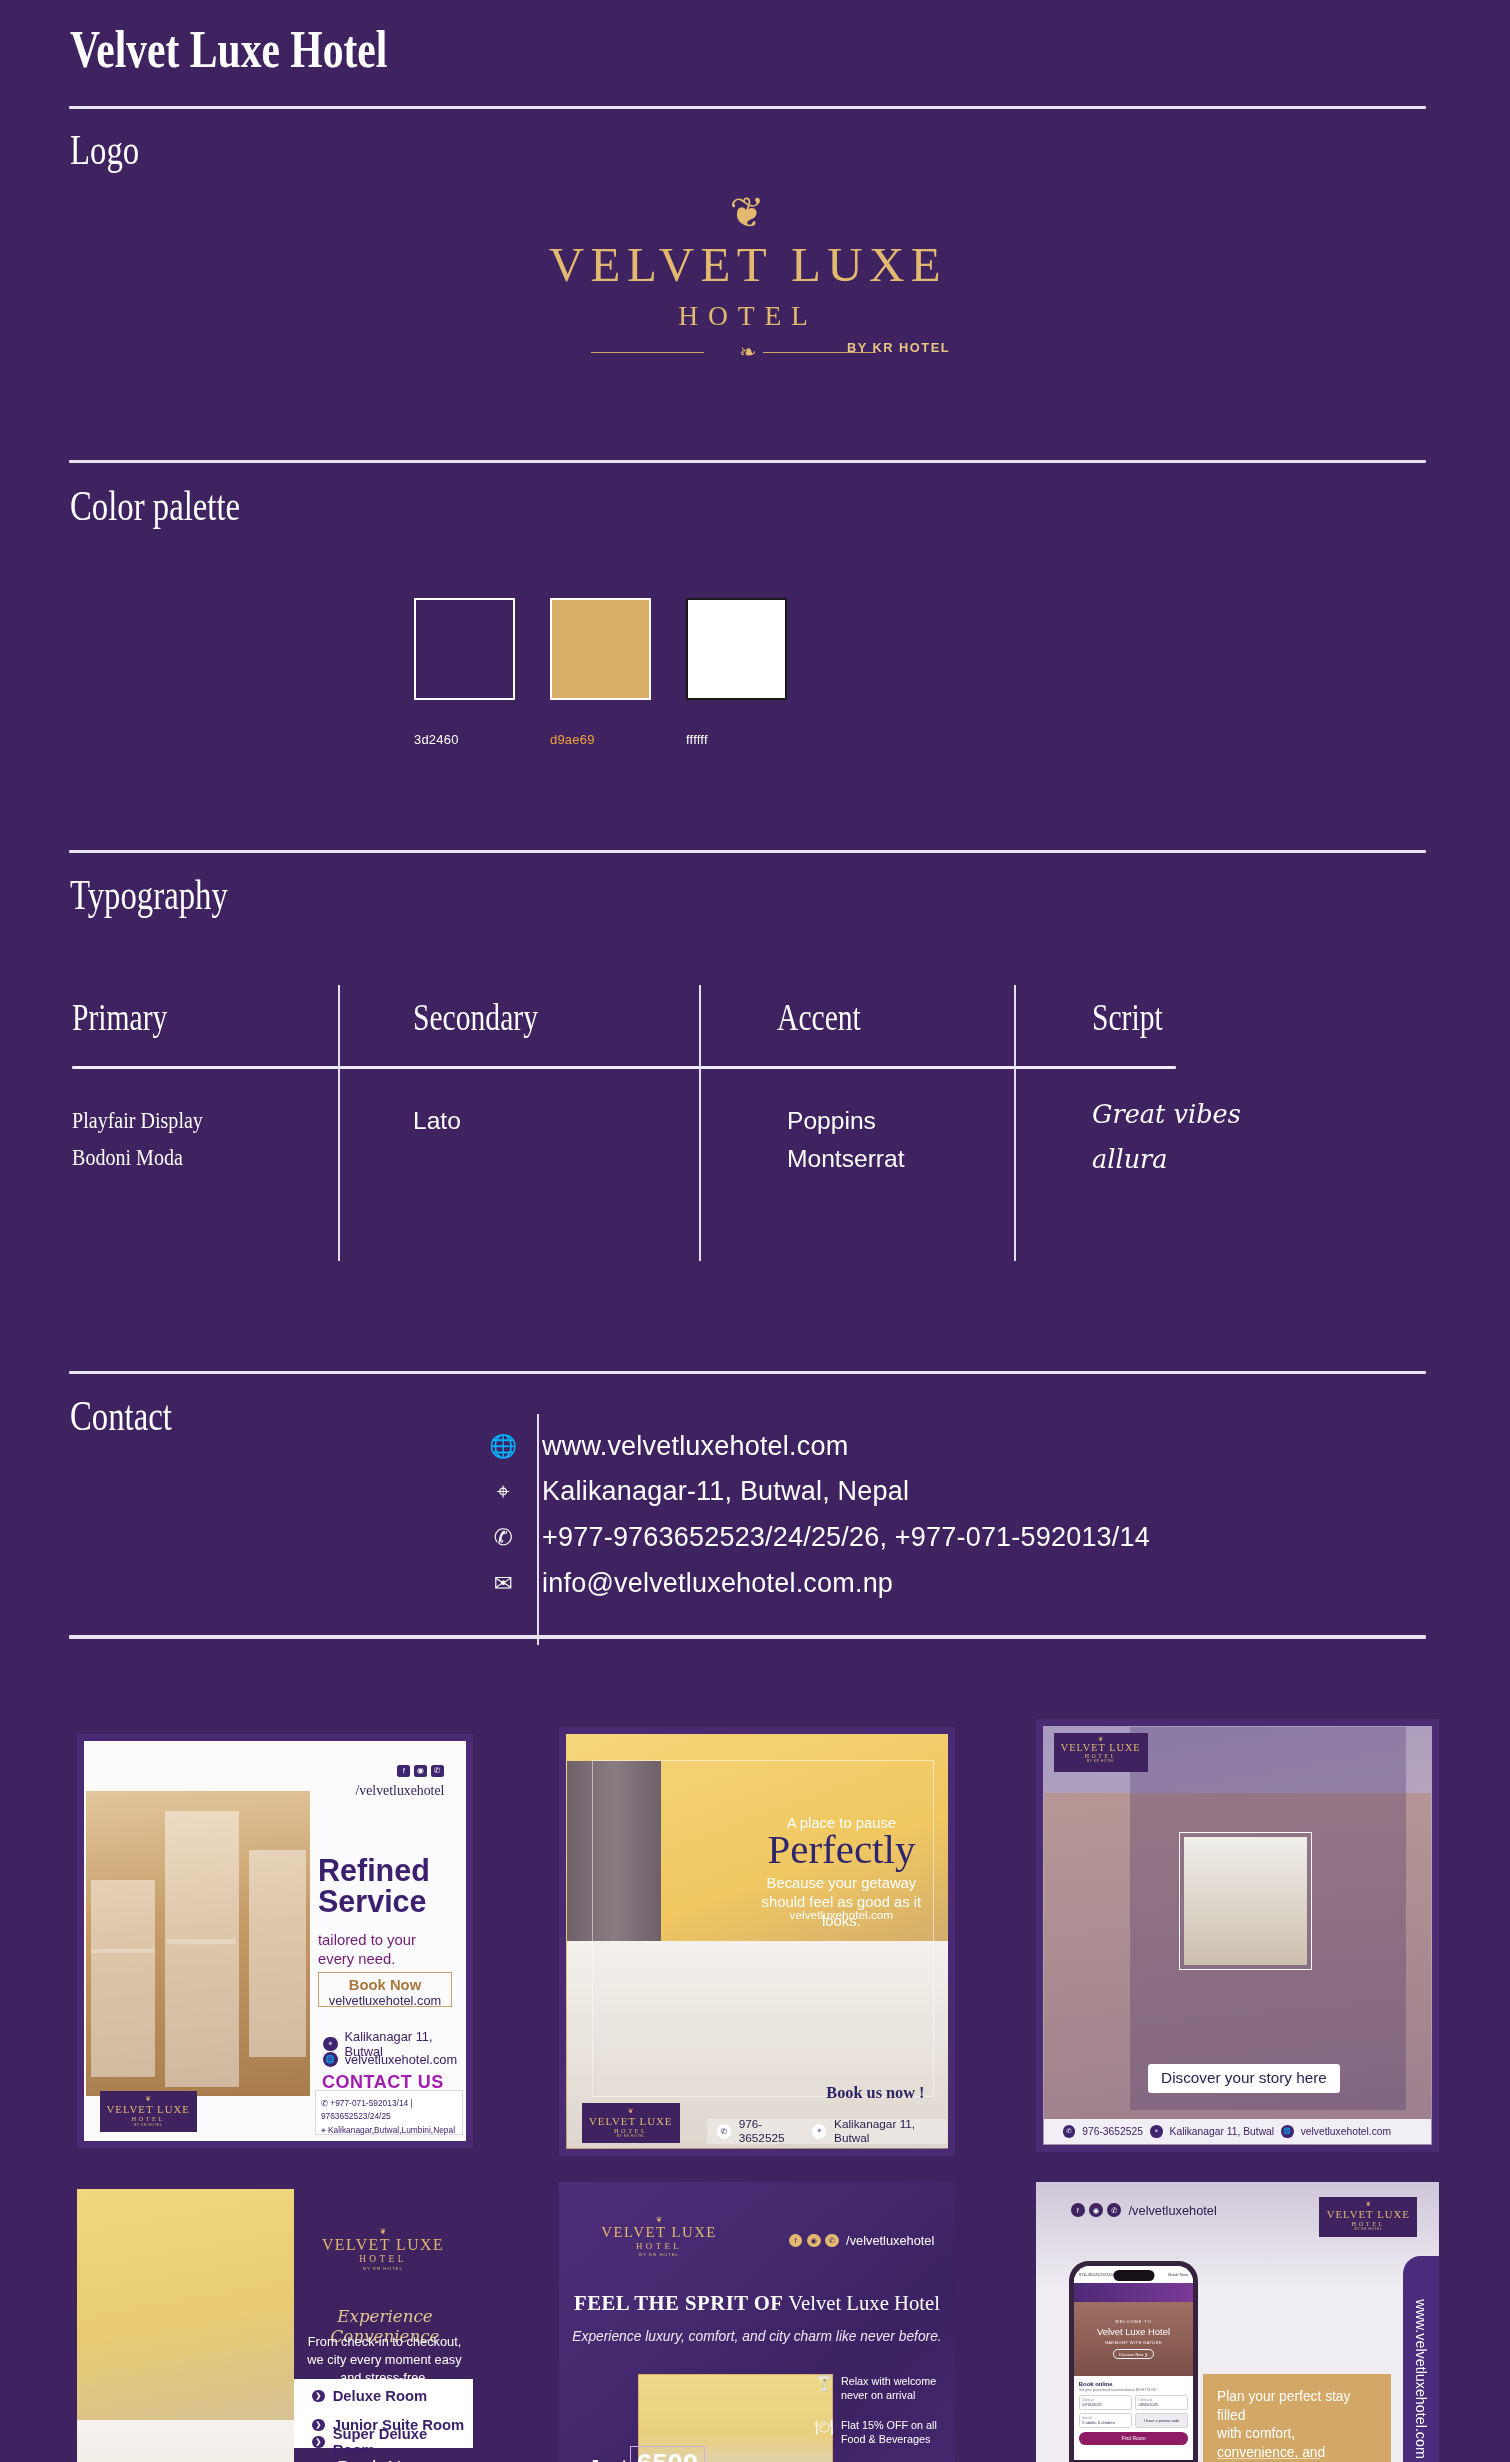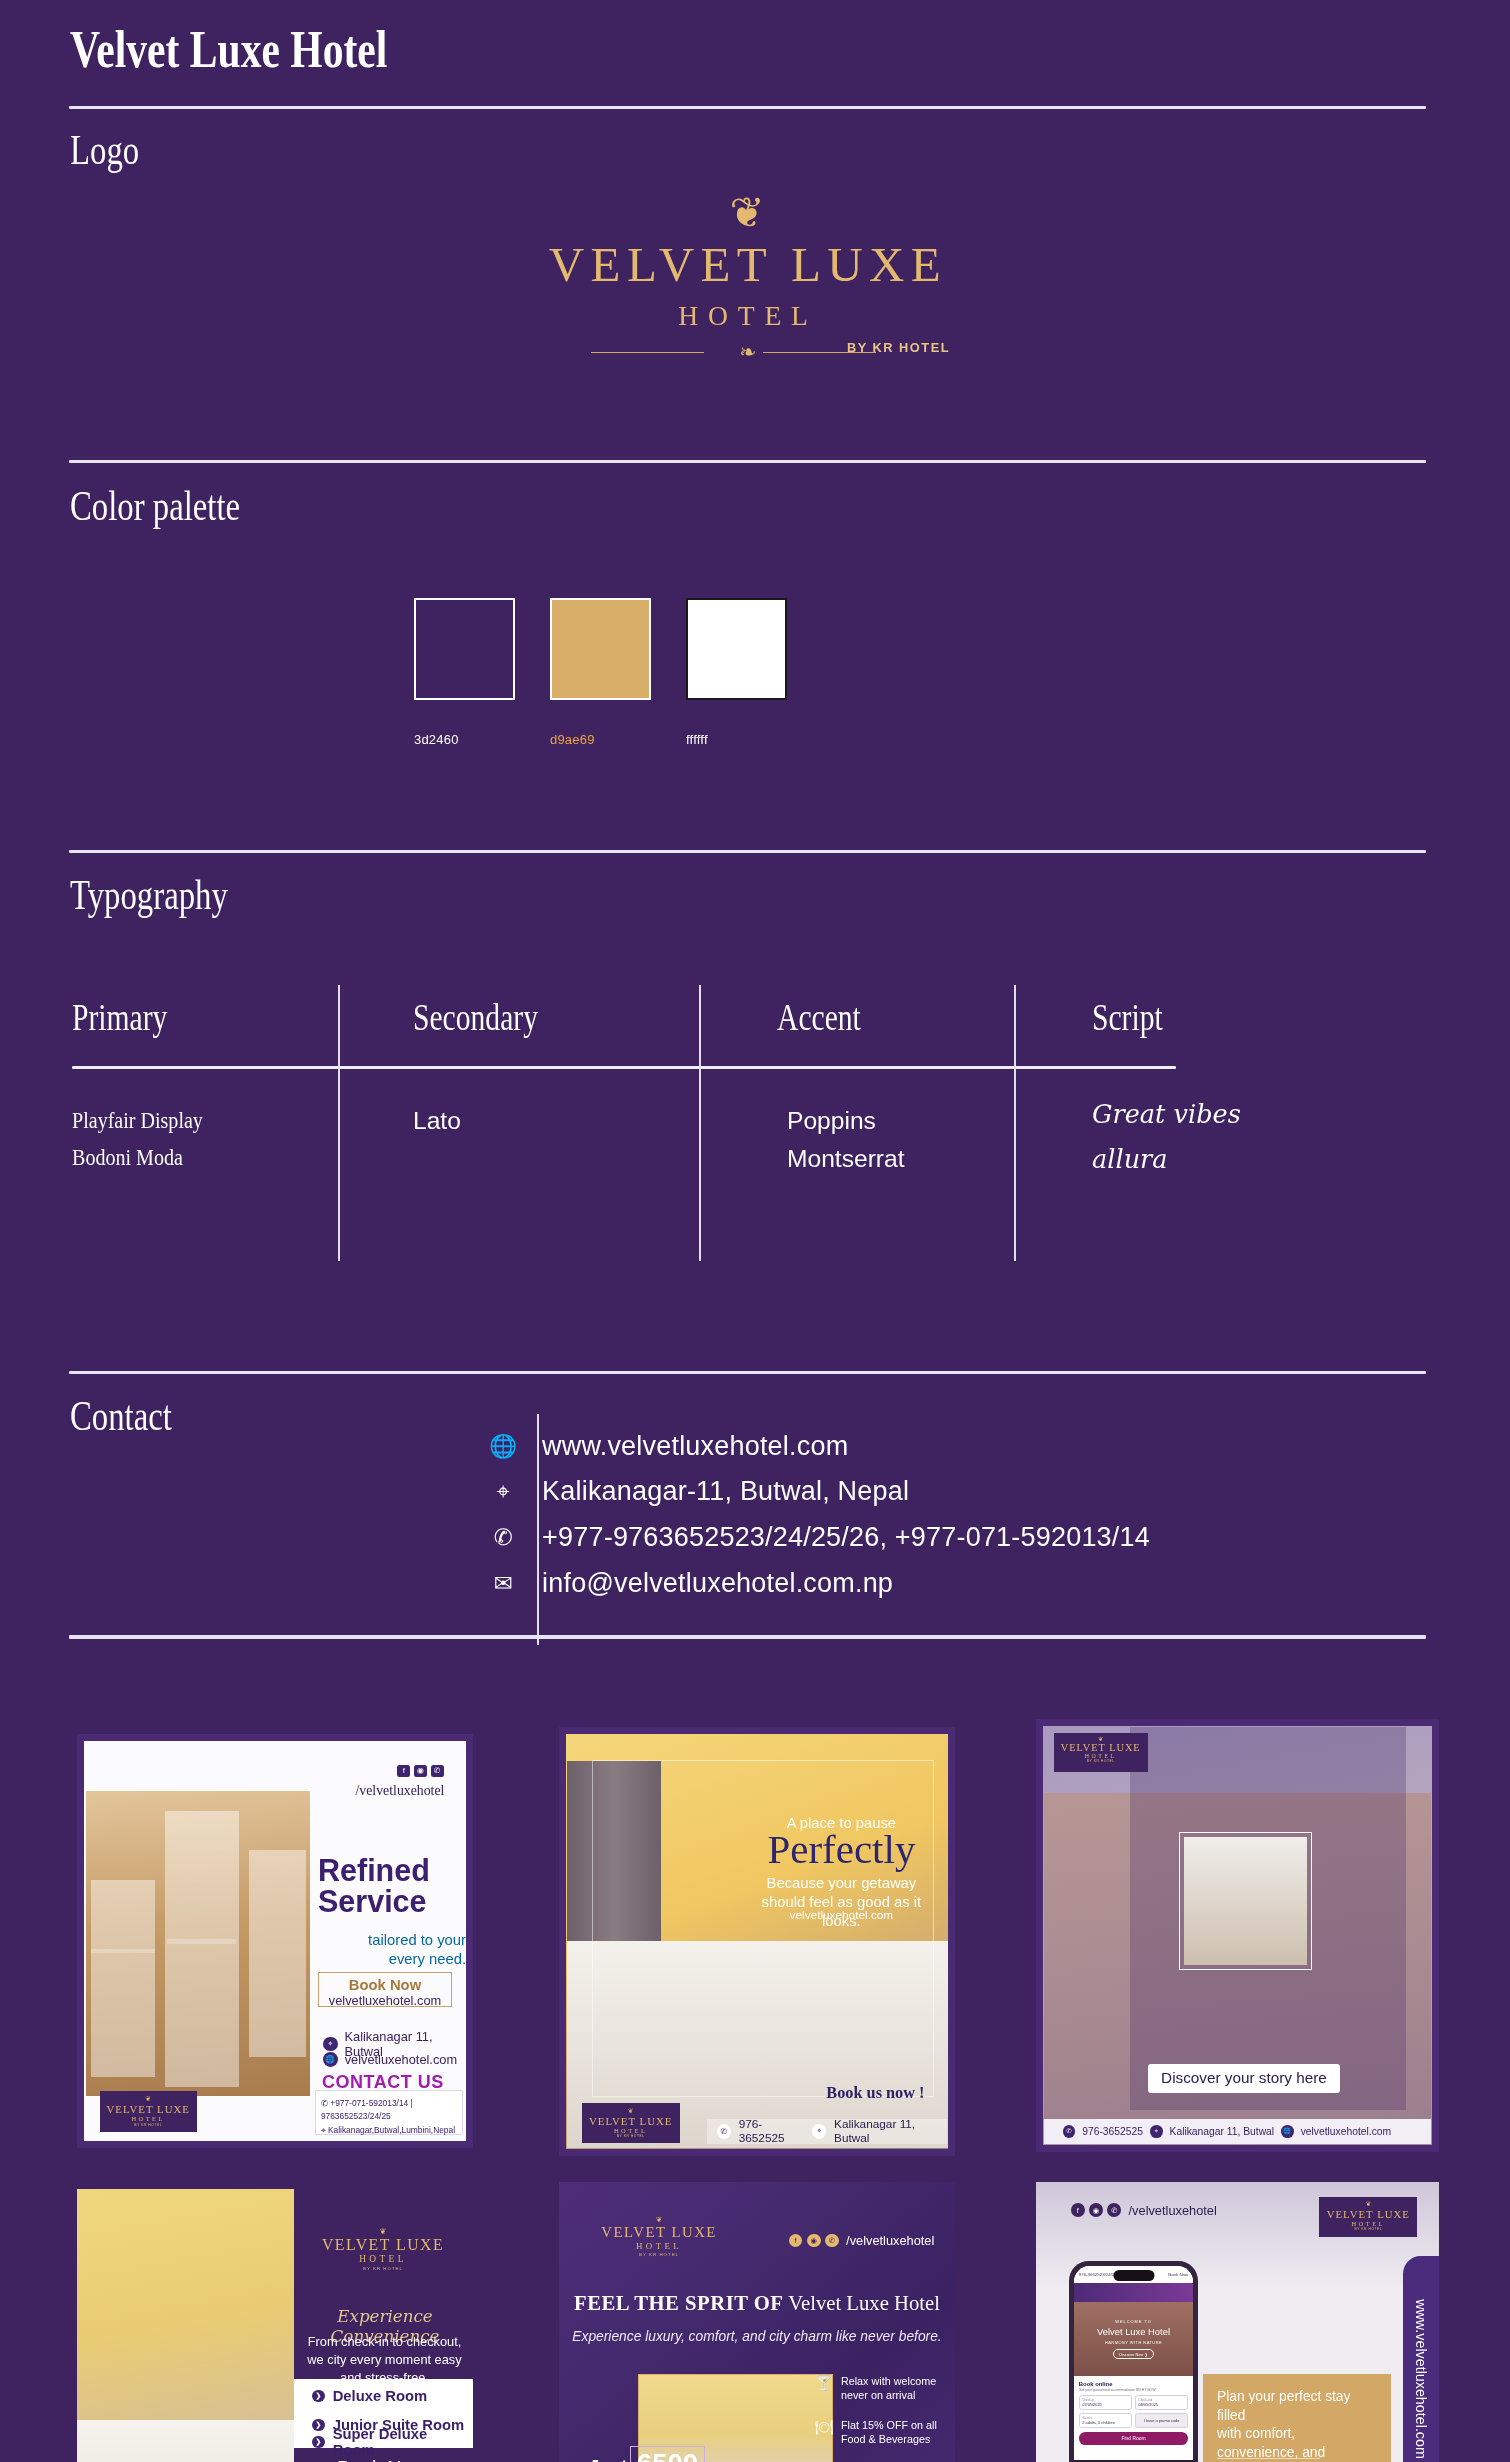--- a/index.html
+++ b/index.html
@@ -92,22 +92,22 @@
                background: linear-gradient(175deg,#e3c69c,#c49a66 45%,#a87c4d); }
   .c1 .photo .shelf { position:absolute; background: rgba(255,255,255,.25); }
   .c1 .photo .panel { position:absolute; background: rgba(255,255,255,.45); }
   .c1 .soc { position:absolute; right:29.5px; top:30.5px; display:flex; gap:3.9px; }
   .c1 .soc span { width:12.8px;height:12.8px;background:#3f2570;color:#fff;border-radius:2.5px;
                   font-size:7.9px;display:flex;align-items:center;justify-content:center; }
   .c1 .handle { position:absolute; right:28.6px; top:49px; color:#34215c; font-size:13.8px;
                 font-family:"Liberation Serif", serif; }
   .c1 .h1 { position:absolute; left:241px; top:121px; width:148px; color:#3b2070;
             font-size:30.5px; font-weight:700; line-height:1.02; }
-  .c1 .sub { position:absolute; left:241px; top:197px; width:148px; color:#0369a1;
-             font-size:14.8px; line-height:1.28;text-align:right; }
+  .c1 .sub { position:absolute; left:241px; top:197px; width:148px; color:#701a75;
+             font-size:14.8px; line-height:1.28; }
   .c1 .btn { position:absolute; left:241px; top:238px; width:134px; height:35px;
              border:1px solid #c9a06a; color:#b98c4f; text-align:center; }
   .c1 .btn b { display:block; font-size:14.8px; margin-top:3.9px; color:#a9793c;}
   .c1 .btn i { display:block; font-style:normal; font-size:12.8px; color:#3e2360; }
   .c1 .meta { position:absolute; left:246px; font-size:12.8px; color:#3d2163; display:flex; align-items:center; gap:6.9px; }
   .c1 .meta .dot { width:14.8px;height:14.8px;border-radius:50%;background:#3f2570;color:#fff;
                    font-size:7.9px;display:flex;align-items:center;justify-content:center; }
   .c1 .cu { position:absolute; left:245px; top:338px; color:#a21caf; font-size:18px; font-weight:700; letter-spacing:0.5px; }
   .c1 .box { position:absolute; left:238px; top:356px; width:148px; height:45px;
              border:0.5px solid #ddd5e8; background:#fff; font-size:8.4px; color:#3b2070; padding:5.9px 4.9px; line-height:1.6; }

